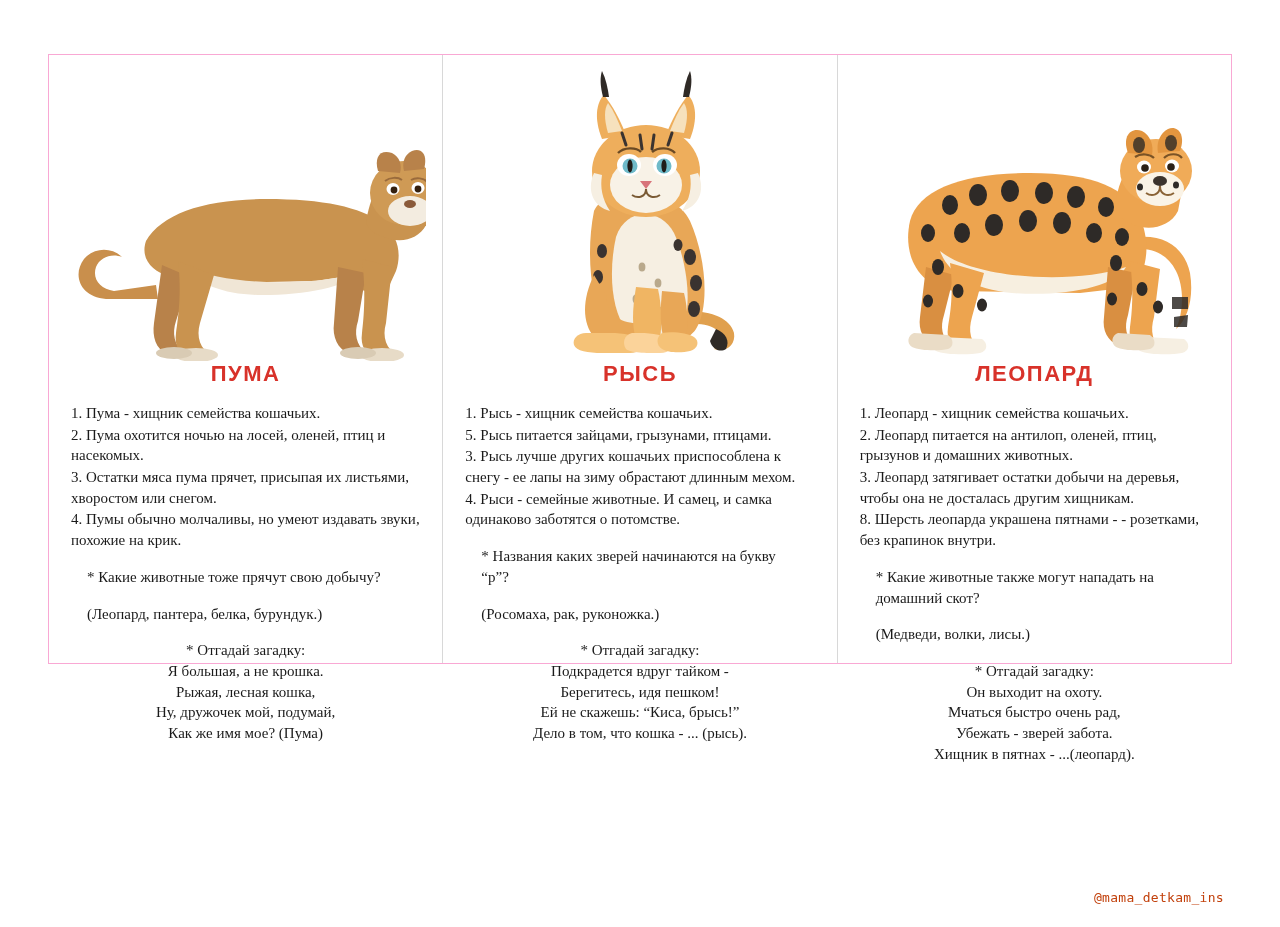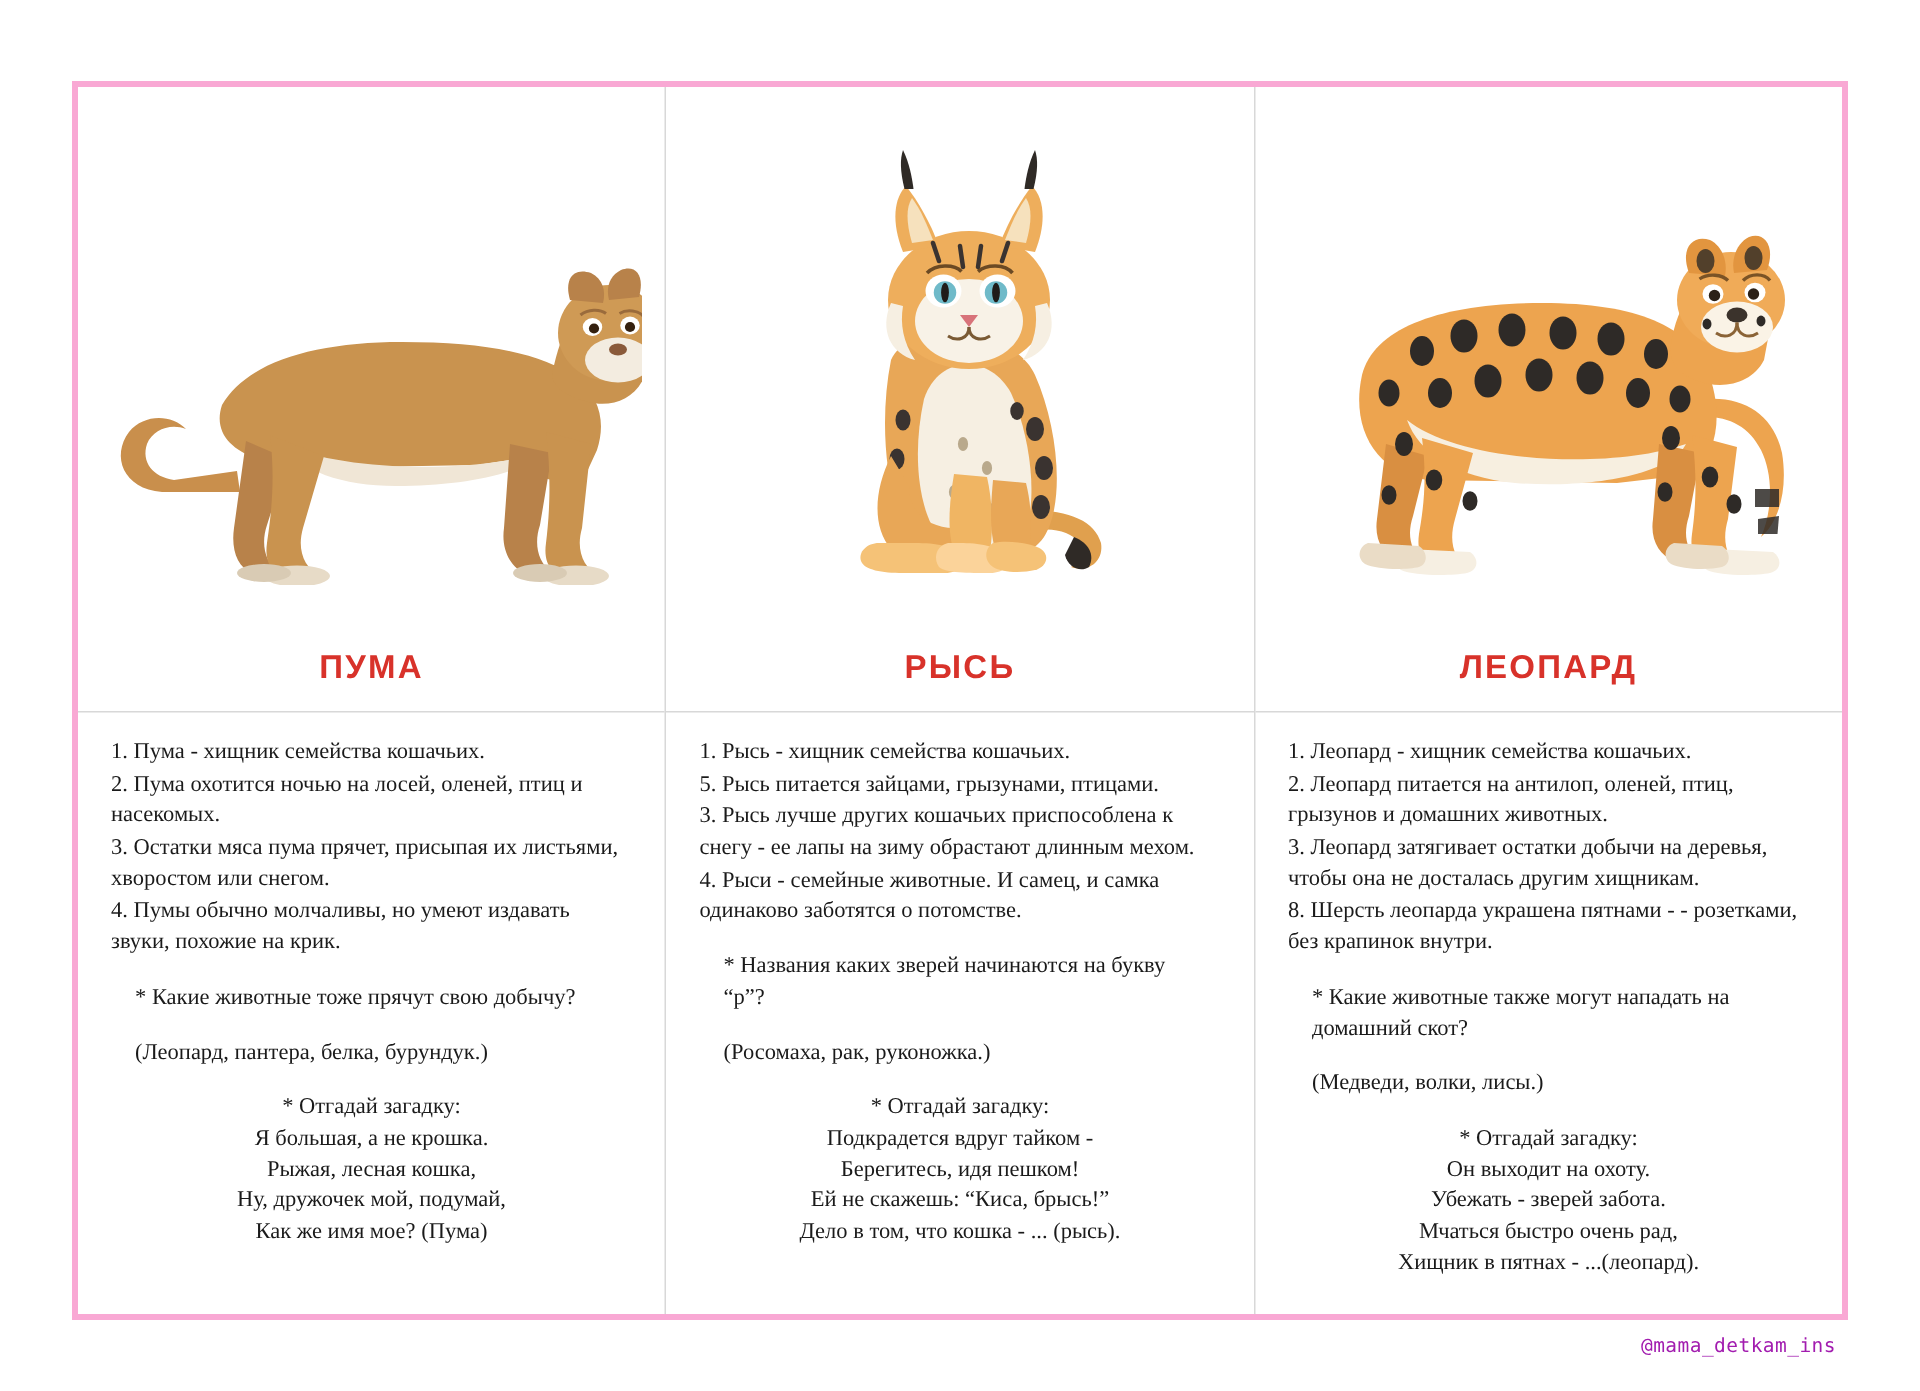--- a/index.html
+++ b/index.html
@@ -13,23 +13,23 @@
     font-family: "Liberation Serif", serif;
     color: #1a1a1a;
     position: relative;
     overflow: hidden;
   }
   .sheet {
     position: absolute;
     left: 48px;
     top: 54px;
     width: 1184px;
-    height: 826px;
+    height: 610px;
     background: #fff;
-    border: 4px solid #f9a8d4;
+    border: 1px solid #f9a8d4;
     box-sizing: border-box;
     display: flex;
   }
   .card {
     flex: 1 1 0;
     display: flex;
     flex-direction: column;
     box-sizing: border-box;
     position: relative;
   }
@@ -84,21 +84,21 @@
   .riddle p {
     margin: 0;
     text-align: center;
   }
   .watermark {
     position: absolute;
     right: 56px;
     bottom: 22px;
     font-family: "DejaVu Sans Mono", monospace;
     font-size: 13px;
-    color: #a21caf;
+    color: #c2410c;
     letter-spacing: 0.3px;
   }
 </style>
 </head>
 <body>
 
 <div class="sheet">
 
   <div class="card">
     <div class="illus">
@@ -325,22 +325,22 @@
       <p>2. Леопард питается на антилоп, оленей, птиц, грызунов и домашних животных.</p>
       <p>3. Леопард затягивает остатки добычи на деревья, чтобы она не досталась другим хищникам.</p>
       <p>8. Шерсть леопарда украшена пятнами - - розетками, без крапинок внутри.</p>
       <div class="block">
         <p class="q-head">* Какие животные также могут нападать на домашний скот?</p>
         <p>(Медведи, волки, лисы.)</p>
       </div>
       <div class="block riddle">
         <p>* Отгадай загадку:</p>
         <p>Он выходит на охоту.</p>
+        <p>Мчаться быстро очень рад,</p>
         <p>Убежать - зверей забота.</p>
-        <p>Мчаться быстро очень рад,</p>
         <p>Хищник в пятнах - ...(леопард).</p>
       </div>
     </div>
   </div>
 
 </div>
 
 <div class="watermark">@mama_detkam_ins</div>
 
 </body></html>

